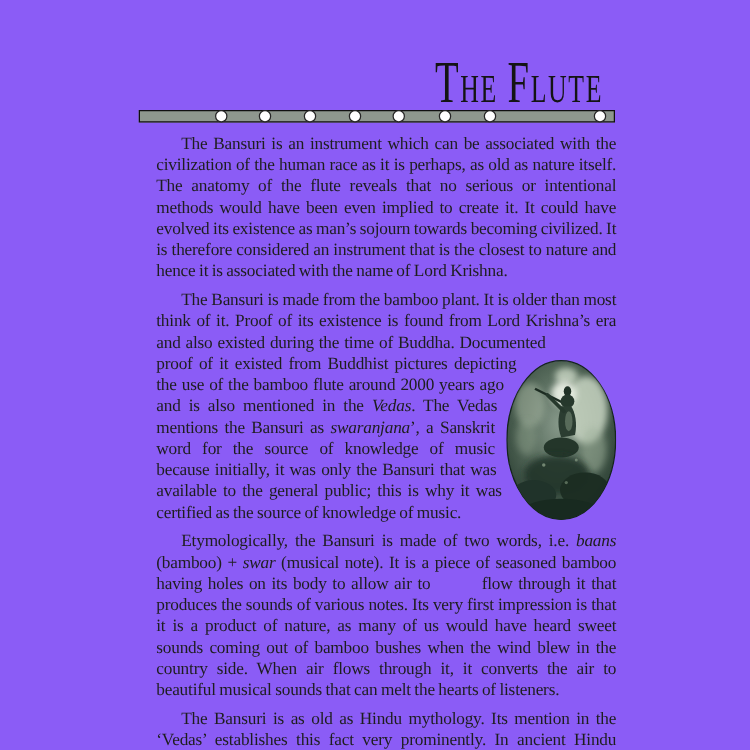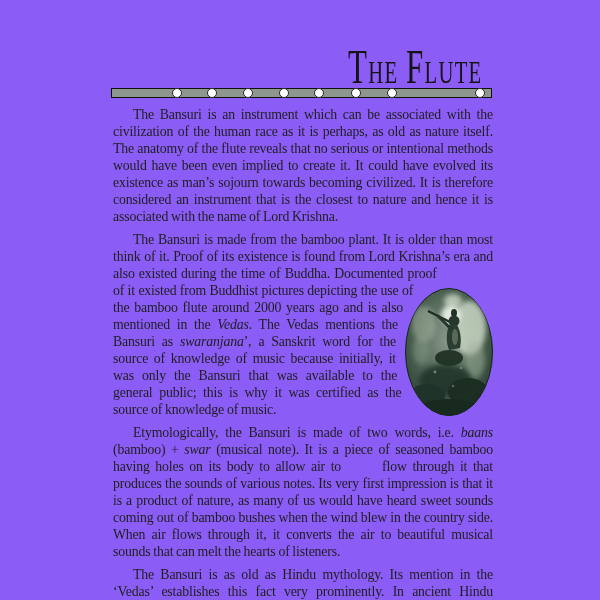--- a/index.html
+++ b/index.html
@@ -33,21 +33,21 @@
     width:8px;height:8px;border-radius:50%;
     background:#ffffff;border:1.3px solid #262626;box-sizing:content-box;
   }
 
   
   .article{
     position:absolute;left:113px;top:106px;width:380px;
     font-size:13.8px;line-height:17px;color:#1e1e1e;
     text-align:justify;letter-spacing:-0.15px;word-spacing:-0.5px;
   }
-  .article p{margin:0 0 6px 0;text-indent:20px;}
+  .article p{margin:0 0 6px 12px;text-indent:20px;}
   .article em{}
 
   
   .figure-float{
     float:right;width:88px;height:128px;
     margin:57px 0 4px 10px;
     shape-outside:ellipse(47px 66px at 44px 64px) border-box;
     shape-margin:6px;
   }
   .figure-float svg{display:block;width:88px;height:128px;}

